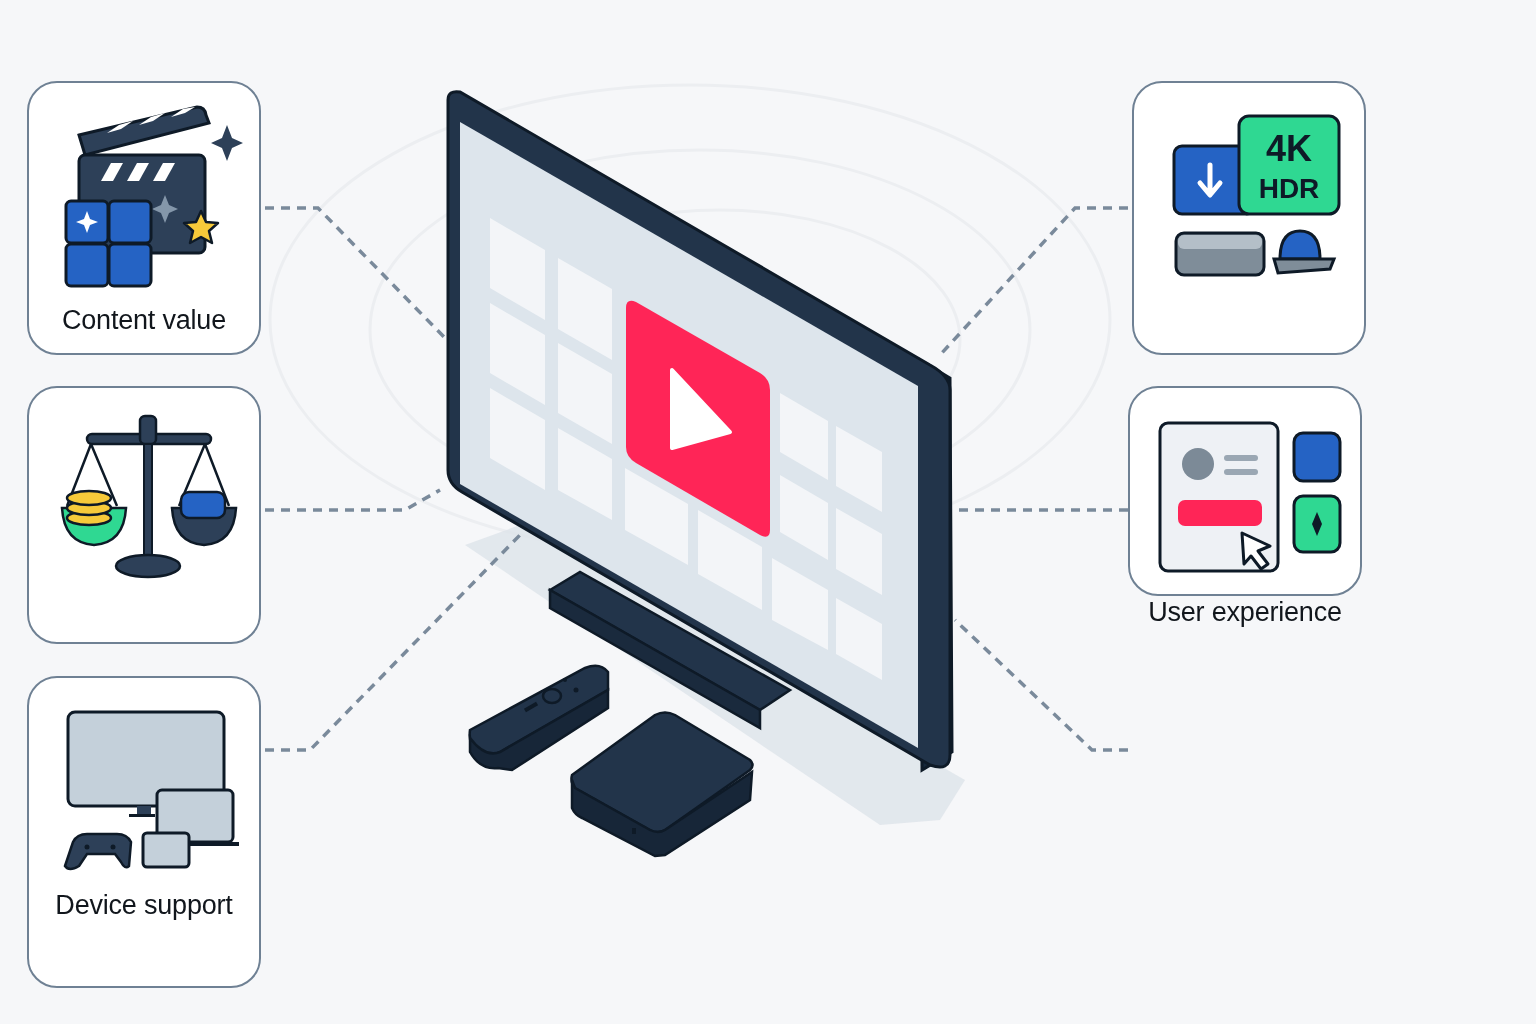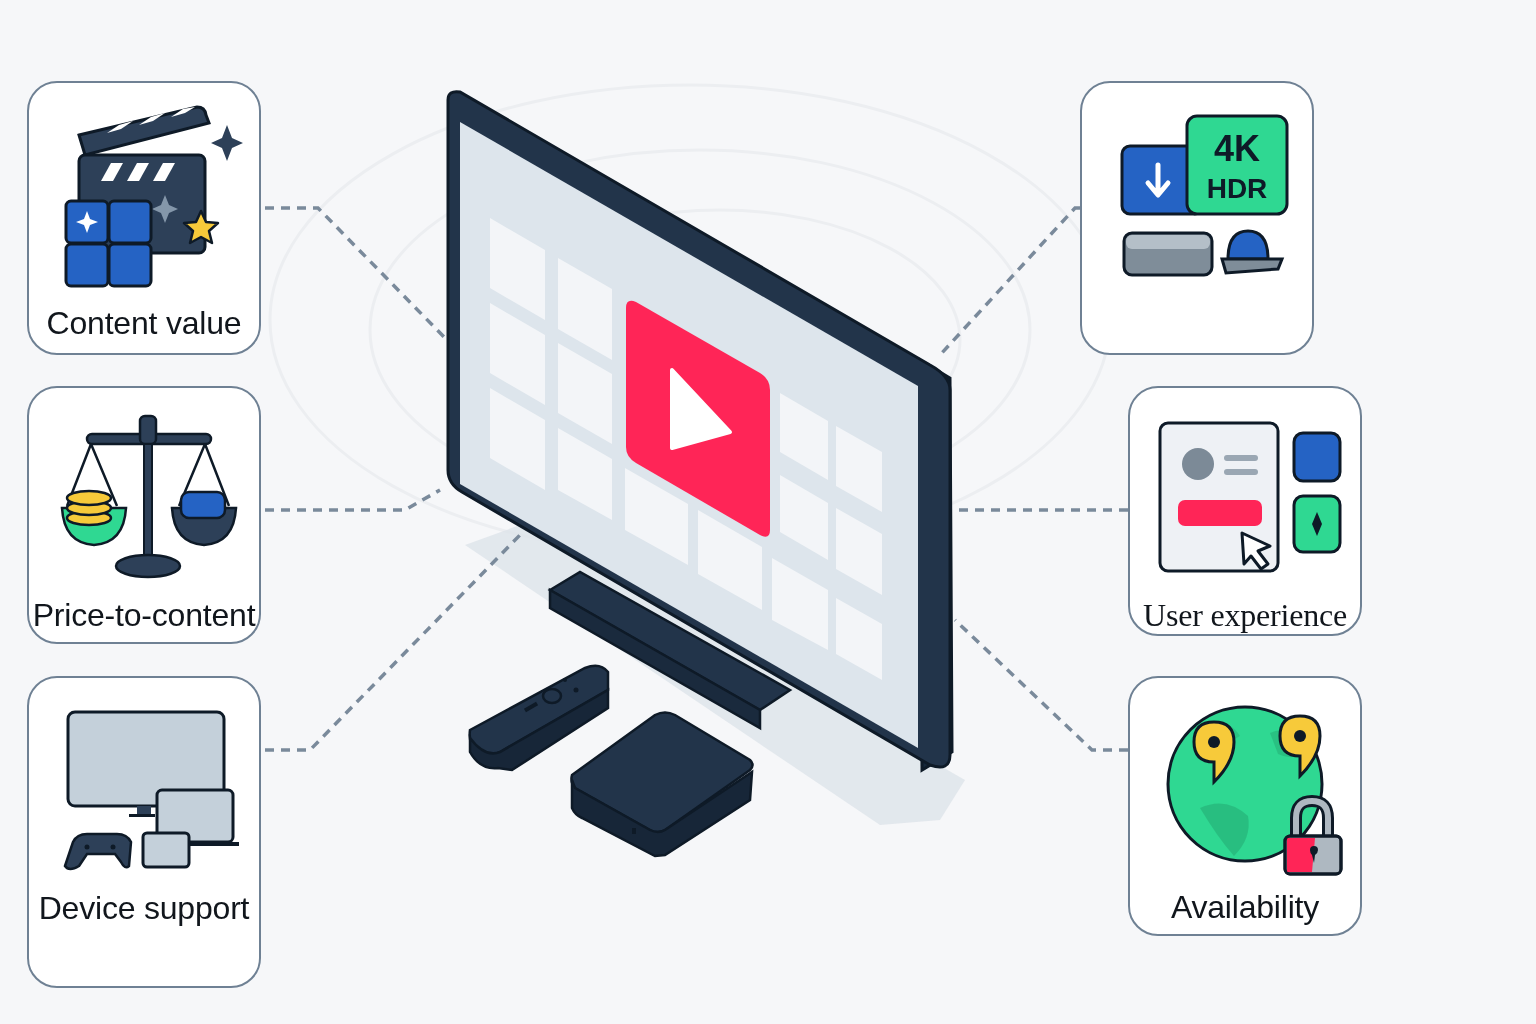--- a/index.html
+++ b/index.html
@@ -10,27 +10,27 @@
     position:relative;
   }
   .stage { position:absolute; left:0; top:0; width:1536px; height:1024px; }
   .card {
     position:absolute; width:234px; background:#ffffff;
     border:2.5px solid #6f8194; border-radius:30px; box-sizing:border-box;
   }
   .card svg { position:absolute; left:0; top:0; }
   .card .label {
     position:absolute; left:0; right:0; text-align:center;
-    font-size:32px; color:#11161c; letter-spacing:-0.2px;
+    font-size:27px; color:#11161c; letter-spacing:-0.2px;
   }
   #c1 { left:27px; top:81px; height:274px; }
   #c2 { left:27px; top:386px; height:258px; }
   #c3 { left:27px; top:676px; height:312px; }
-  #c4 { left:1080px; top:81px; height:274px; }
-  #c5 { left:1128px; top:386px; height:250px;font-family:Liberation Serif, serif; }
+  #c4 { left:1132px; top:81px; height:274px; }
+  #c5 { left:1128px; top:386px; height:210px; }
   #c6 { left:1128px; top:676px; height:260px; }
   #c1 .label, #c4 .label { top:222px; }
   #c2 .label, #c5 .label { top:209px; }
   #c3 .label { top:212px; }
   #c6 .label { top:211px; }
 </style>
 </head>
 <body>
 
 <div class="stage">
@@ -147,21 +147,20 @@
       <path d="M33 120 L97 120 Q95 155 65 157 Q35 155 33 120 Z" fill="#2fd892" stroke="#0e1a27" stroke-width="2.5"></path>
       <g fill="#f7ca3a" stroke="#0e1a27" stroke-width="2.5">
         <ellipse cx="60" cy="130" rx="22" ry="7"></ellipse>
         <ellipse cx="60" cy="120" rx="22" ry="7"></ellipse>
         <ellipse cx="60" cy="110" rx="22" ry="7"></ellipse>
       </g>
 
       <path d="M143 120 L207 120 Q205 155 175 157 Q145 155 143 120 Z" fill="#2d4058" stroke="#0e1a27" stroke-width="2.5"></path>
       <rect x="152" y="104" width="44" height="26" rx="8" fill="#2563c4" stroke="#0e1a27" stroke-width="2.5"></rect>
     </svg>
-    <div class="label">Price-to-content</div>
   </div>
 
   <div class="card" id="c3">
     <svg width="234" height="200">
       <rect x="39" y="34" width="156" height="94" rx="7" fill="#c4d0da" stroke="#0e1a27" stroke-width="3"></rect>
       <rect x="108" y="128" width="14" height="9" fill="#2d4058"></rect>
       <rect x="100" y="136" width="26" height="3" fill="#0e1a27"></rect>
       <rect x="128" y="112" width="76" height="52" rx="5" fill="#c4d0da" stroke="#0e1a27" stroke-width="3"></rect>
       <rect x="122" y="164" width="88" height="4" fill="#0e1a27"></rect>
       <rect x="114" y="155" width="46" height="34" rx="4" fill="#c4d0da" stroke="#0e1a27" stroke-width="3"></rect>
@@ -194,33 +193,14 @@
       <rect x="94" y="81" width="34" height="6" rx="3" fill="#9aa7b3"></rect>
       <rect x="48" y="112" width="84" height="26" rx="7" fill="#ff2557"></rect>
       <path d="M112 145 L140 158 L128 163 L138 176 L131 181 L121 168 L114 176 Z" fill="#ffffff" stroke="#0e1a27" stroke-width="3" stroke-linejoin="round"></path>
       <rect x="164" y="45" width="46" height="48" rx="9" fill="#2563c4" stroke="#0e1a27" stroke-width="3"></rect>
       <rect x="164" y="108" width="46" height="56" rx="9" fill="#2fd892" stroke="#0e1a27" stroke-width="3"></rect>
       <path d="M187 124 L192 136 L187 148 L182 136 Z" fill="#0e1a27"></path>
     </svg>
     <div class="label">User experience</div>
   </div>
 
-  <div class="card" id="c6">
-    <svg width="234" height="200">
-      <circle cx="115" cy="106" r="77" fill="#2fd892" stroke="#0e1a27" stroke-width="3"></circle>
-      <path d="M70 130 Q96 118 118 138 Q122 160 104 178 Q88 160 70 130 Z" fill="#27b87c" opacity="0.8"></path>
-      <path d="M140 55 Q160 45 178 72 Q164 84 148 76 Z" fill="#27b87c" opacity="0.7"></path>
-      <path d="M66 48 Q96 36 110 58 Q92 70 72 62 Z" fill="#27b87c" opacity="0.6"></path>
-      <path d="M84 84 Q64 84 64 64 Q64 44 84 44 Q104 44 104 64 Q104 84 84 104 Z" fill="#f7ca3a" stroke="#0e1a27" stroke-width="3"></path>
-      <circle cx="84" cy="64" r="6" fill="#0e1a27"></circle>
-      <path d="M170 78 Q150 78 150 58 Q150 38 170 38 Q190 38 190 58 Q190 78 170 98 Z" fill="#f7ca3a" stroke="#0e1a27" stroke-width="3"></path>
-      <circle cx="170" cy="58" r="6" fill="#0e1a27"></circle>
-      <path d="M166 165 L166 140 Q166 123 182 123 Q198 123 198 140 L198 165" fill="none" stroke="#0e1a27" stroke-width="12"></path>
-      <path d="M166 165 L166 140 Q166 123 182 123 Q198 123 198 140 L198 165" fill="none" stroke="#aeb8c1" stroke-width="6"></path>
-      <rect x="155" y="158" width="56" height="38" rx="5" fill="#aeb8c1" stroke="#0e1a27" stroke-width="3"></rect>
-      <path d="M157 160 L185 160 L182 194 L157 194 Z" fill="#ff2557"></path>
-      <rect x="155" y="158" width="56" height="38" rx="5" fill="none" stroke="#0e1a27" stroke-width="3"></rect>
-      <path d="M180 172 Q180 168 184 168 Q188 168 188 172 Q188 175 185 177 L184 185 L182 177 Q180 175 180 172 Z" fill="#0e1a27"></path>
-    </svg>
-    <div class="label">Availability</div>
-  </div>
 
 </div>
 
 </body></html>

